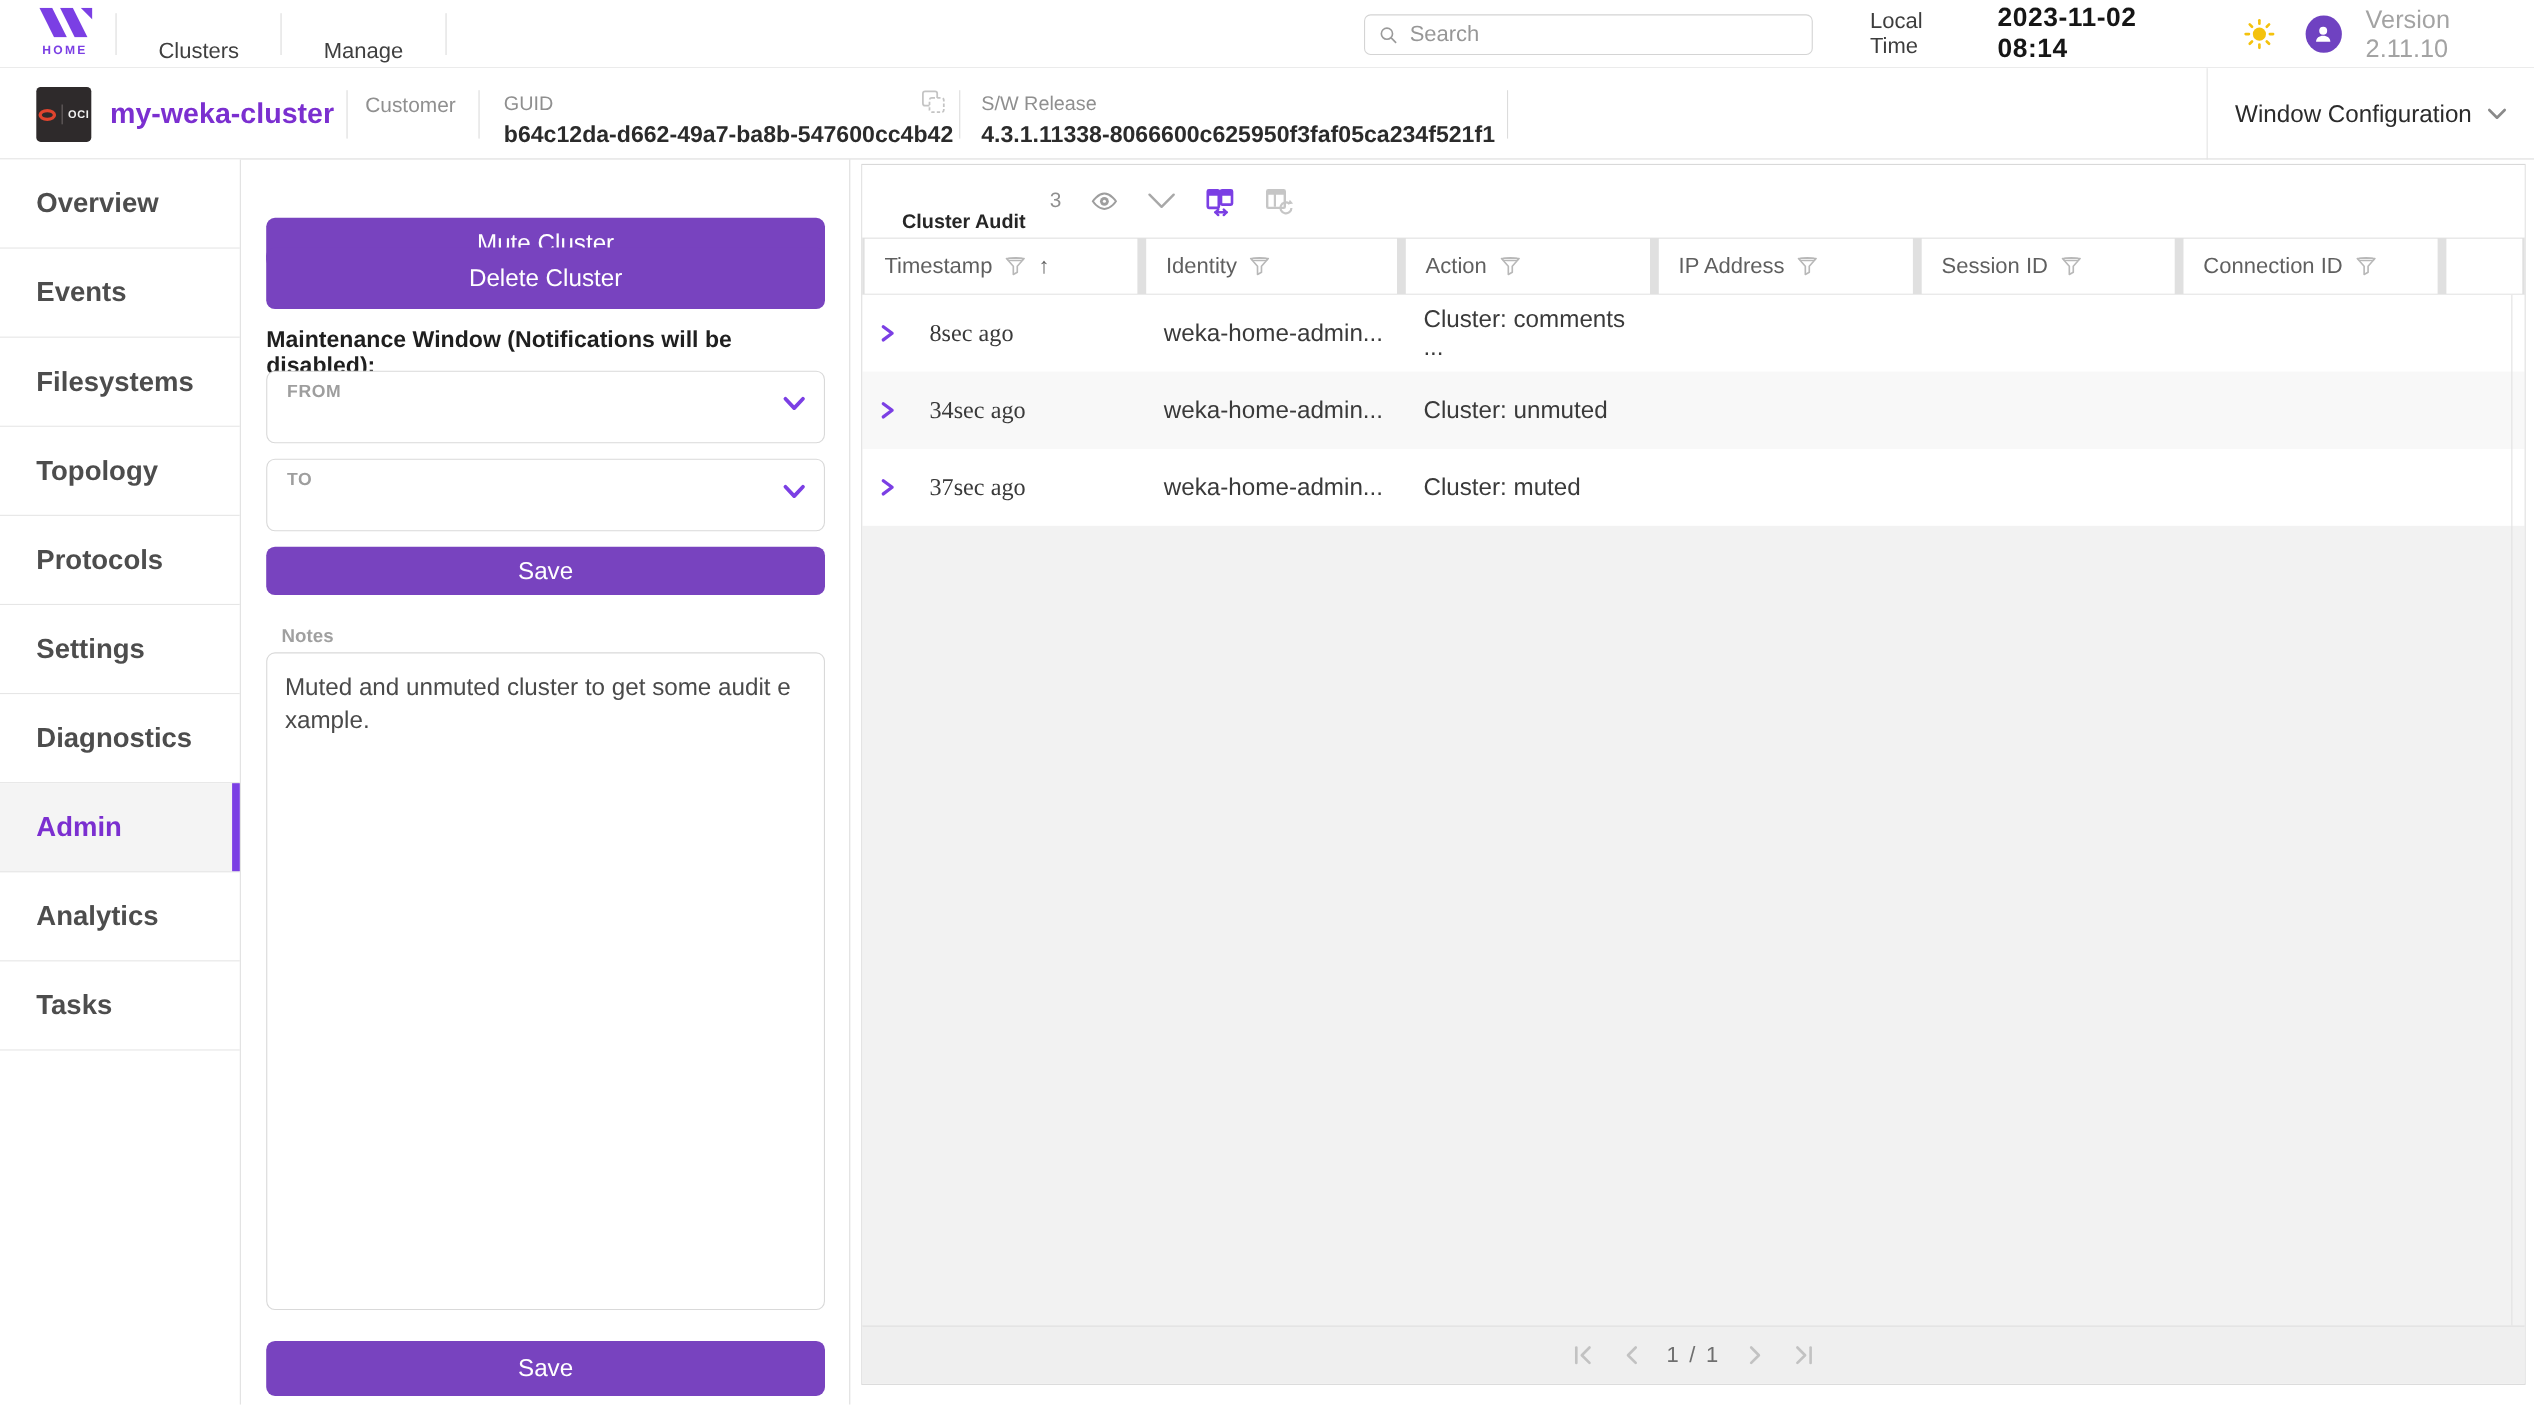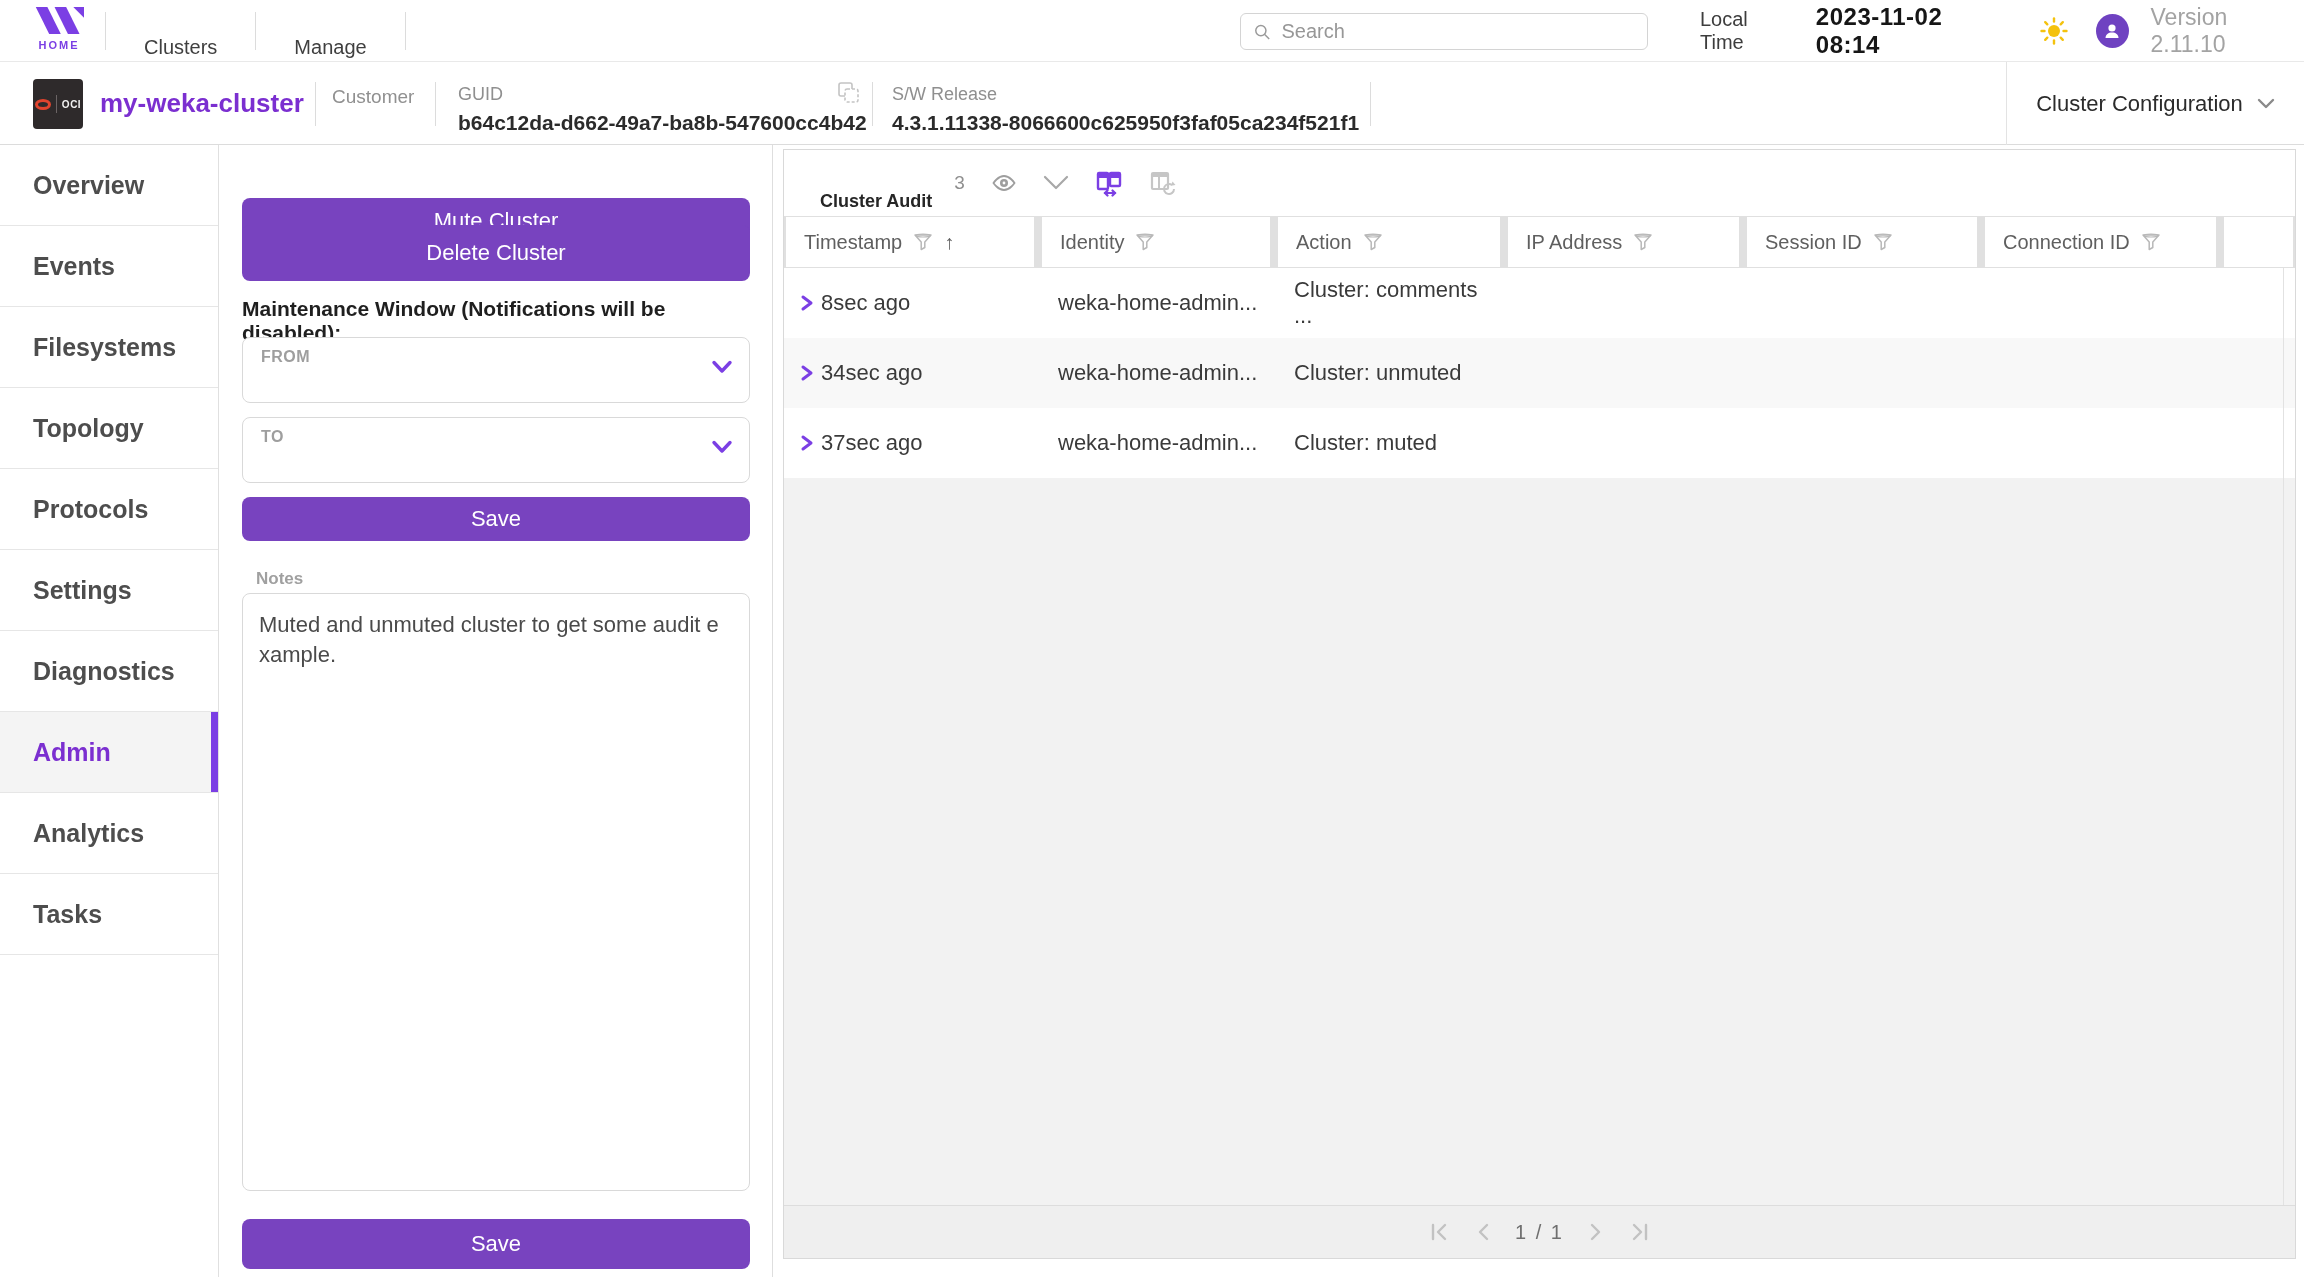--- a/index.html
+++ b/index.html
@@ -77,21 +77,21 @@
   .audit-icon { margin-left:26px; cursor:pointer; display:flex; }
   .grid-cols { display:grid; grid-template-columns:248px 228px 222px 231px 230px 231px 1fr; column-gap:8px; }
   .audit-header { position:absolute; left:0; top:66px; width:100%; height:52px; background:#e0e0e0; padding:1px 2px; }
   .hcell { background:#fff; display:flex; align-items:center; padding-left:18px; gap:10px; }
   .hcell span { font-size:20px; color:#5f5f5f; }
   .sort-arrow { font-size:20px; color:#8a8a8a; }
   .audit-rows { position:absolute; left:0; top:118px; width:100%; bottom:53px; background:#f2f2f2; overflow:hidden; }
   .arow { height:70px; cursor:pointer; }
   .arow.white { background:#fff; } .arow.stripe { background:#f8f8f8; }
   .acell { display:flex; align-items:center; padding-left:18px; font-size:22px; color:#3a3a3a; }
-  .acell.first { padding-left:16px; gap:7px; }
+  .acell.first { padding-left:16px; gap:31px;font-family:Liberation Serif, serif; }
   .row-chevron { display:flex; flex:none; }
   .scrolltrack { position:absolute; right:11px; top:118px; bottom:53px; width:1px; background:#e2e2e2; }
   .audit-footer { position:absolute; left:0; bottom:0; width:100%; height:53px; background:#efefef; border-top:1px solid #ddd; display:flex; align-items:center; justify-content:center; gap:24px; }
   .pg-btn { display:flex; cursor:pointer; }
   .pg-text { font-size:20px; color:#6f6f6f; letter-spacing:2px; }
 </style>
 </head>
 <body>
 
 <div class="page">
@@ -169,21 +169,21 @@
         <rect x="9" y="9" width="13" height="13" rx="2" fill="#fff" stroke="#c4c4c4" stroke-width="1.6" stroke-dasharray="3,2"></rect>
       </svg>
     </div>
     <div class="cb-divider" style="left:872px"></div>
     <div class="cb-sw">
       <div class="cb-label">S/W Release</div>
       <div class="cb-value">4.3.1.11338-8066600c625950f3faf05ca234f521f1</div>
     </div>
     <div class="cb-divider" style="left:1370px"></div>
     <div class="cluster-config">
-      <span>Cluster Configuration</span>
+      <span>Window Configuration</span>
       <svg width="18" height="12" viewBox="0 0 18 12">
         <polyline points="2,2 9,9 16,2" fill="none" stroke="#8a8a8a" stroke-width="2.4" stroke-linecap="round" stroke-linejoin="round"></polyline>
       </svg>
     </div>
   </div>
 
   <div class="sidebar" id="sidebar">
       <div class="side-item">
         <span>Overview</span>
       </div>

